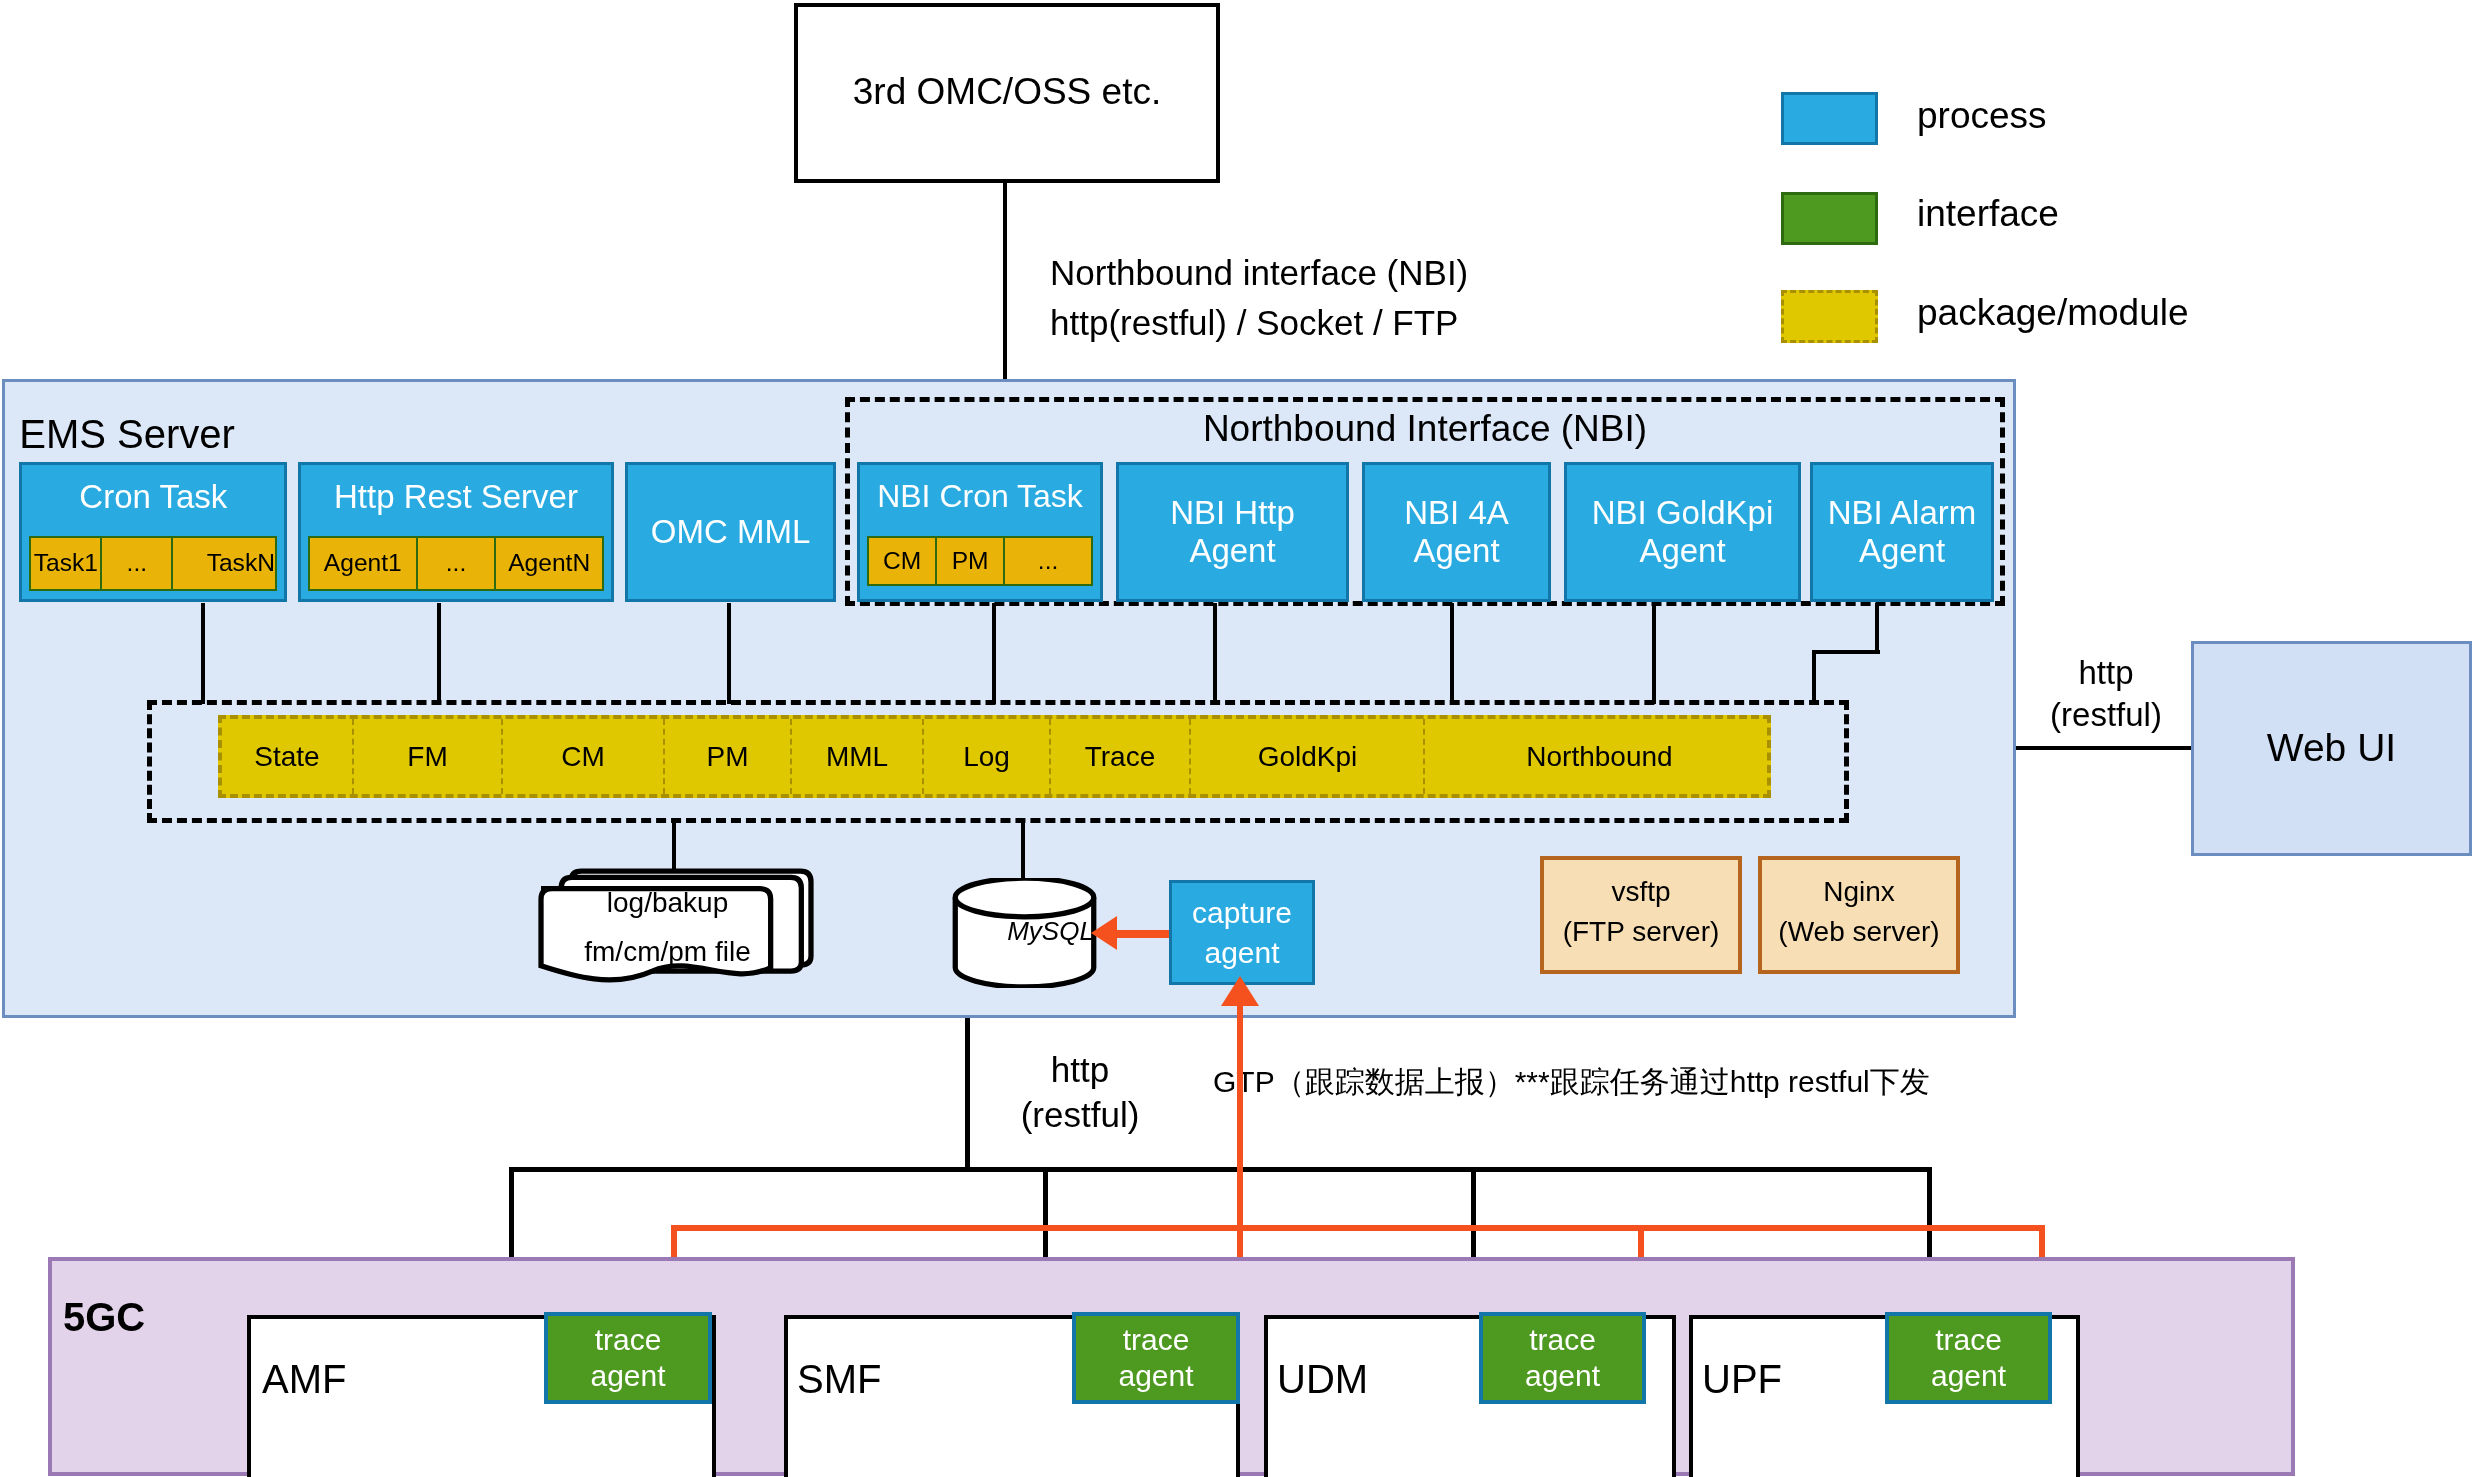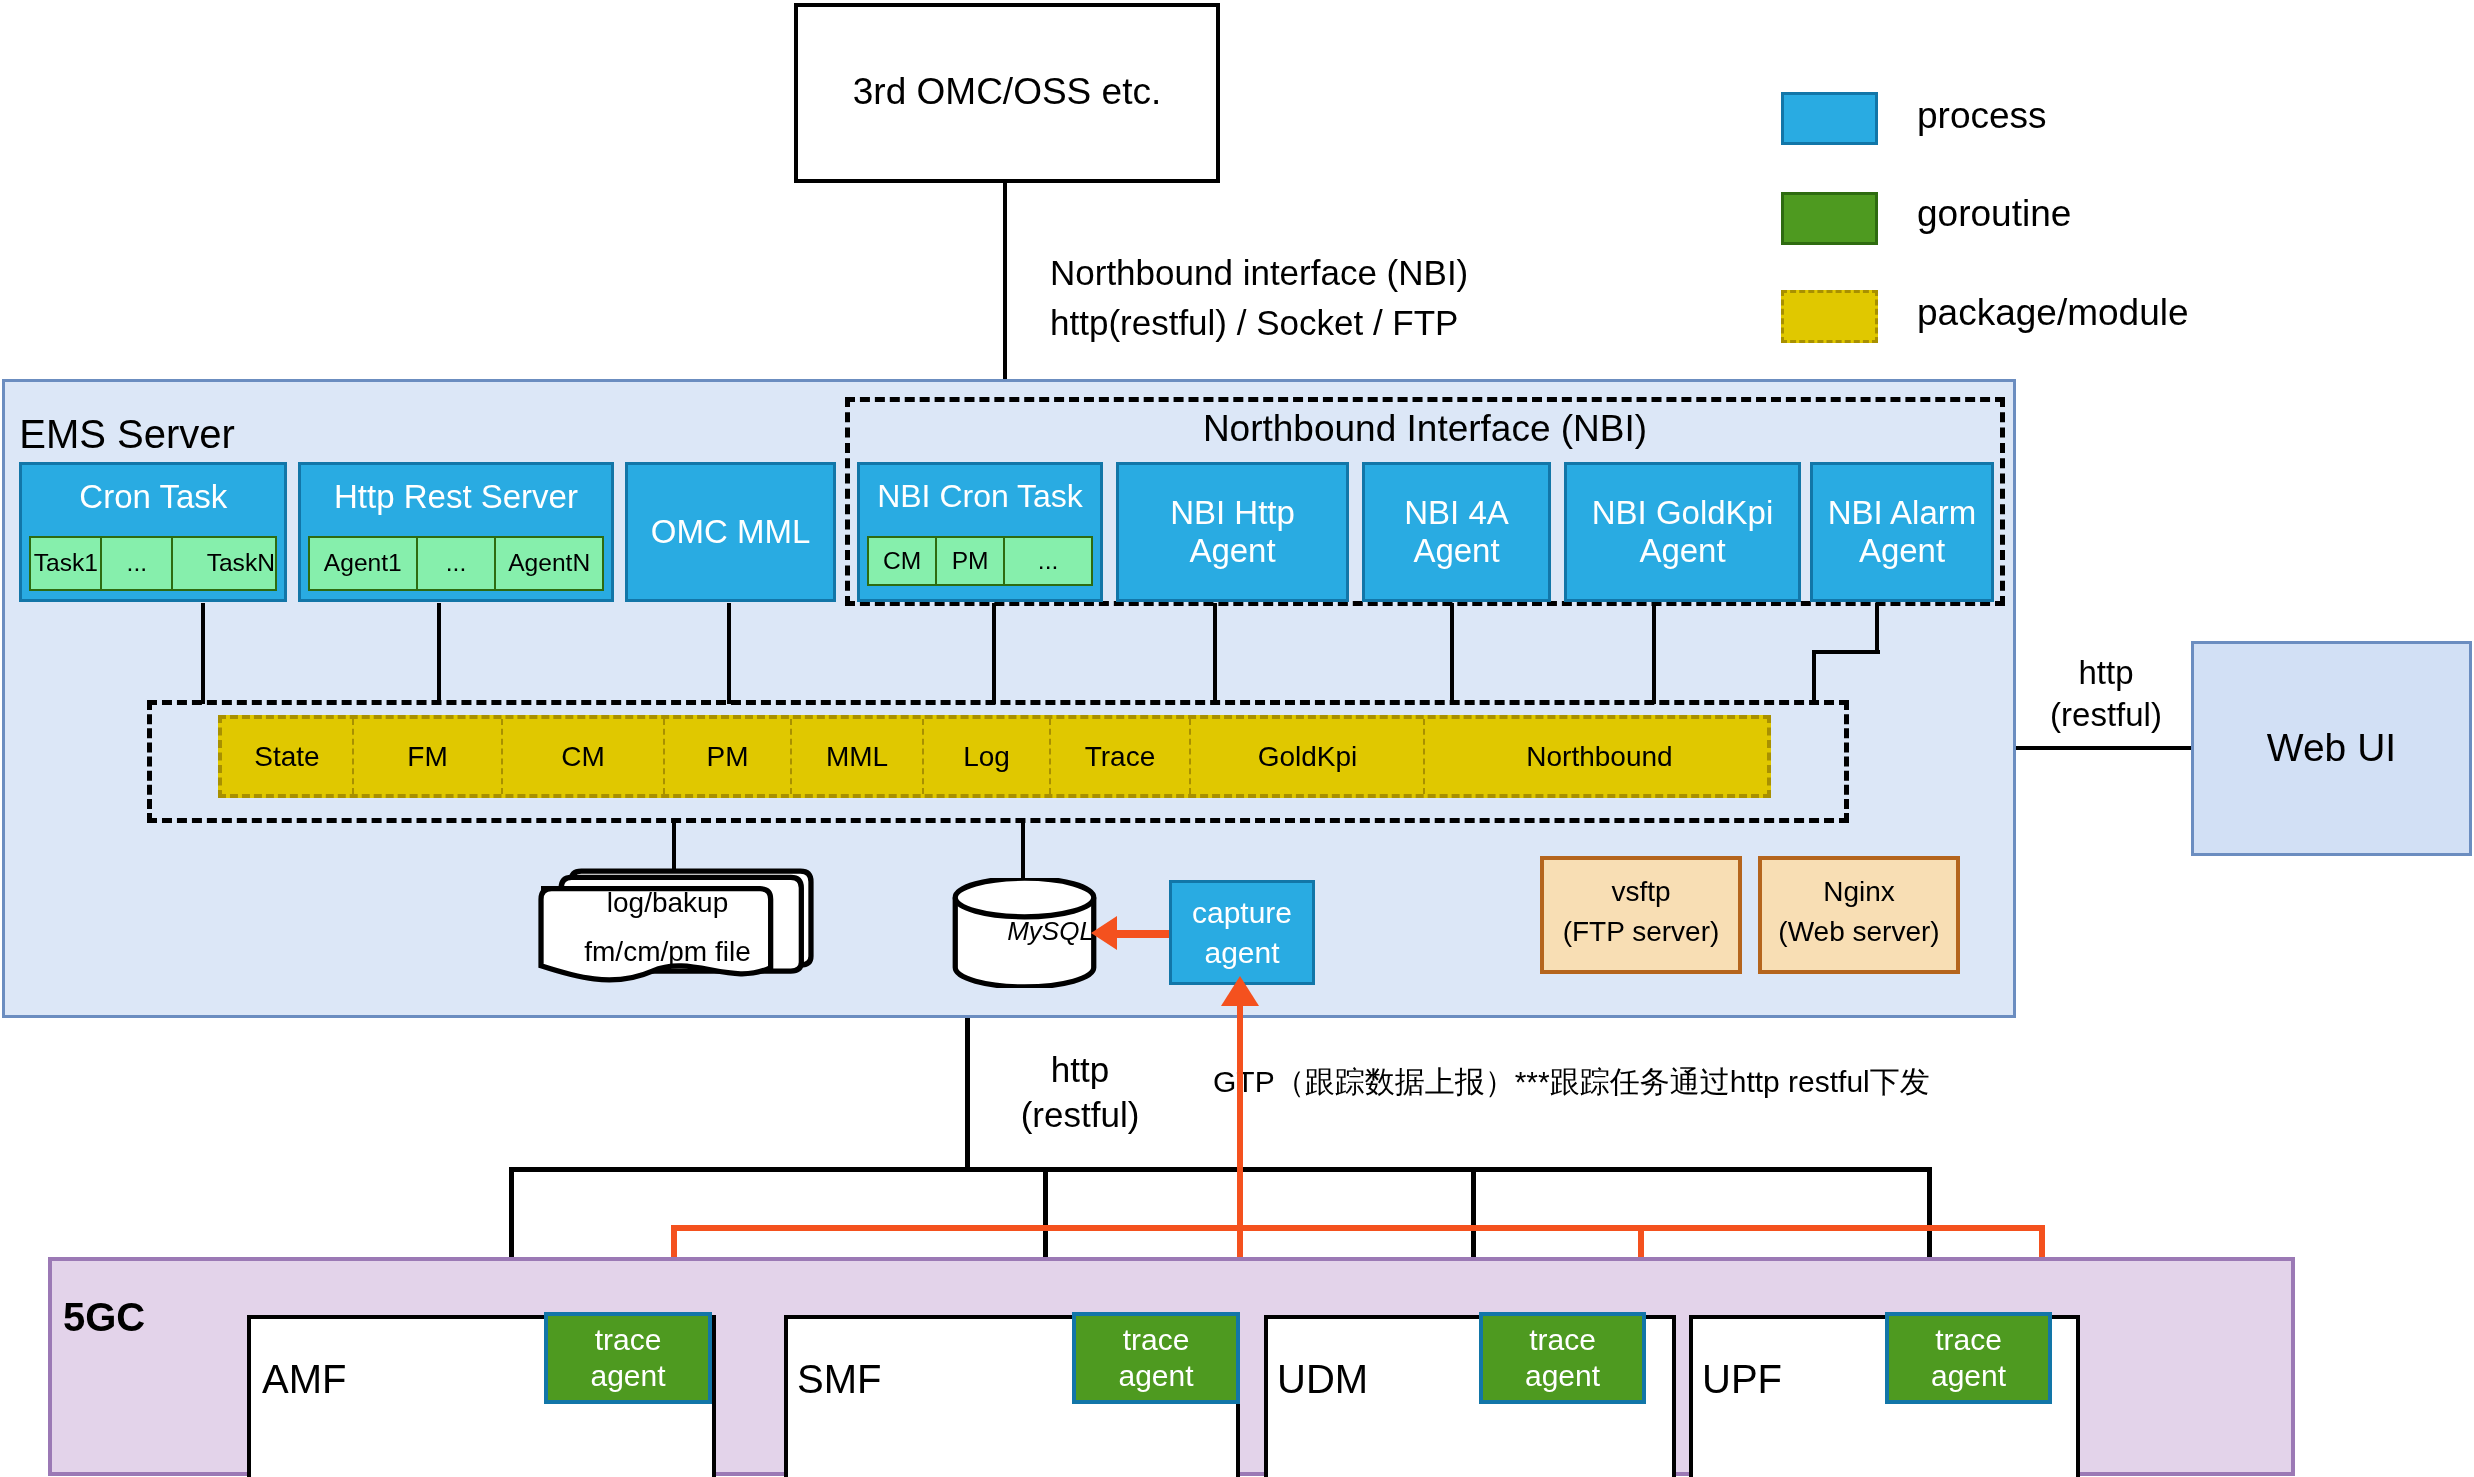--- a/index.html
+++ b/index.html
@@ -5,21 +5,21 @@
 <style>
   html,body{margin:0;padding:0;background:#ffffff;}
   body{width:2475px;height:1478px;position:relative;overflow:hidden;
        font-family:"Liberation Sans","DejaVu Sans",sans-serif;color:#000;}
   .abs{position:absolute;box-sizing:border-box;}
   .ctr{display:flex;align-items:center;justify-content:center;text-align:center;line-height:1.15;}
 
   
   .white-box{background:#ffffff;border:4.4px solid #000000;}
   .proc{background:#29ABE2;border:3.5px solid #1276A8;color:#ffffff;}
-  .gor{background:#86efac;border:2.6px solid #2E6B10;color:#000;margin-top:8px;}
+  .gor{background:#eab308;border:2.6px solid #2E6B10;color:#000;margin-top:8px;}
   .gor-w{background:#4E9A20;border:4.4px solid #1276A8;color:#ffffff;}
   .pkg{background:#E0C800;}
   .ems{background:#DCE7F7;border:3.5px solid #6B8DC0;}
   .webui{background:#D2E0F5;border:3.5px solid #6B8DC0;}
   .fivegc{background:#E3D3EA;border:4.4px solid #9B79B5;}
   .ftpbox{background:#F8DEB4;border:4.4px solid #B5651D;}
 
   
   .ln{background:#000000;position:absolute;}
   .or{background:#F4511E;position:absolute;}
@@ -36,21 +36,21 @@
   .legend-sw{border:3.5px solid;}
 </style>
 </head>
 <body>
 
 <div class="abs" style="left:1781px;top:88px;width:544px;height:246px;">
   <div class="abs legend-sw" style="left:0;top:4.4px;width:97px;height:53px;background:#29ABE2;border-color:#1276A8;"></div>
   <div class="abs t-lg" style="left:136px;top:7px;font-size:37px;">process</div>
 
   <div class="abs legend-sw" style="left:0;top:104px;width:97px;height:53px;background:#4E9A20;border-color:#2E6B10;"></div>
-  <div class="abs t-lg" style="left:136px;top:105px;font-size:37px;">goroutine</div>
+  <div class="abs t-lg" style="left:136px;top:105px;font-size:37px;">interface</div>
 
   <div class="abs" style="left:0;top:202px;width:97px;height:53px;background:#E0C800;border:3.5px dashed #A89000;"></div>
   <div class="abs t-lg" style="left:136px;top:204px;font-size:37px;">package/module</div>
 </div>
 
 <div class="abs white-box ctr t-lg" style="left:794px;top:2.6px;width:426px;height:180px;font-size:37px;">3rd OMC/OSS etc.</div>
 <div class="ln" style="left:1003px;top:183px;width:4.4px;height:211px;"></div>
 <div class="abs t-md" style="left:1050px;top:253px;font-size:35px;white-space:nowrap;">Northbound interface (NBI)</div>
 <div class="abs t-md" style="left:1050px;top:303px;font-size:35px;white-space:nowrap;">http(restful) / Socket / FTP</div>
 

